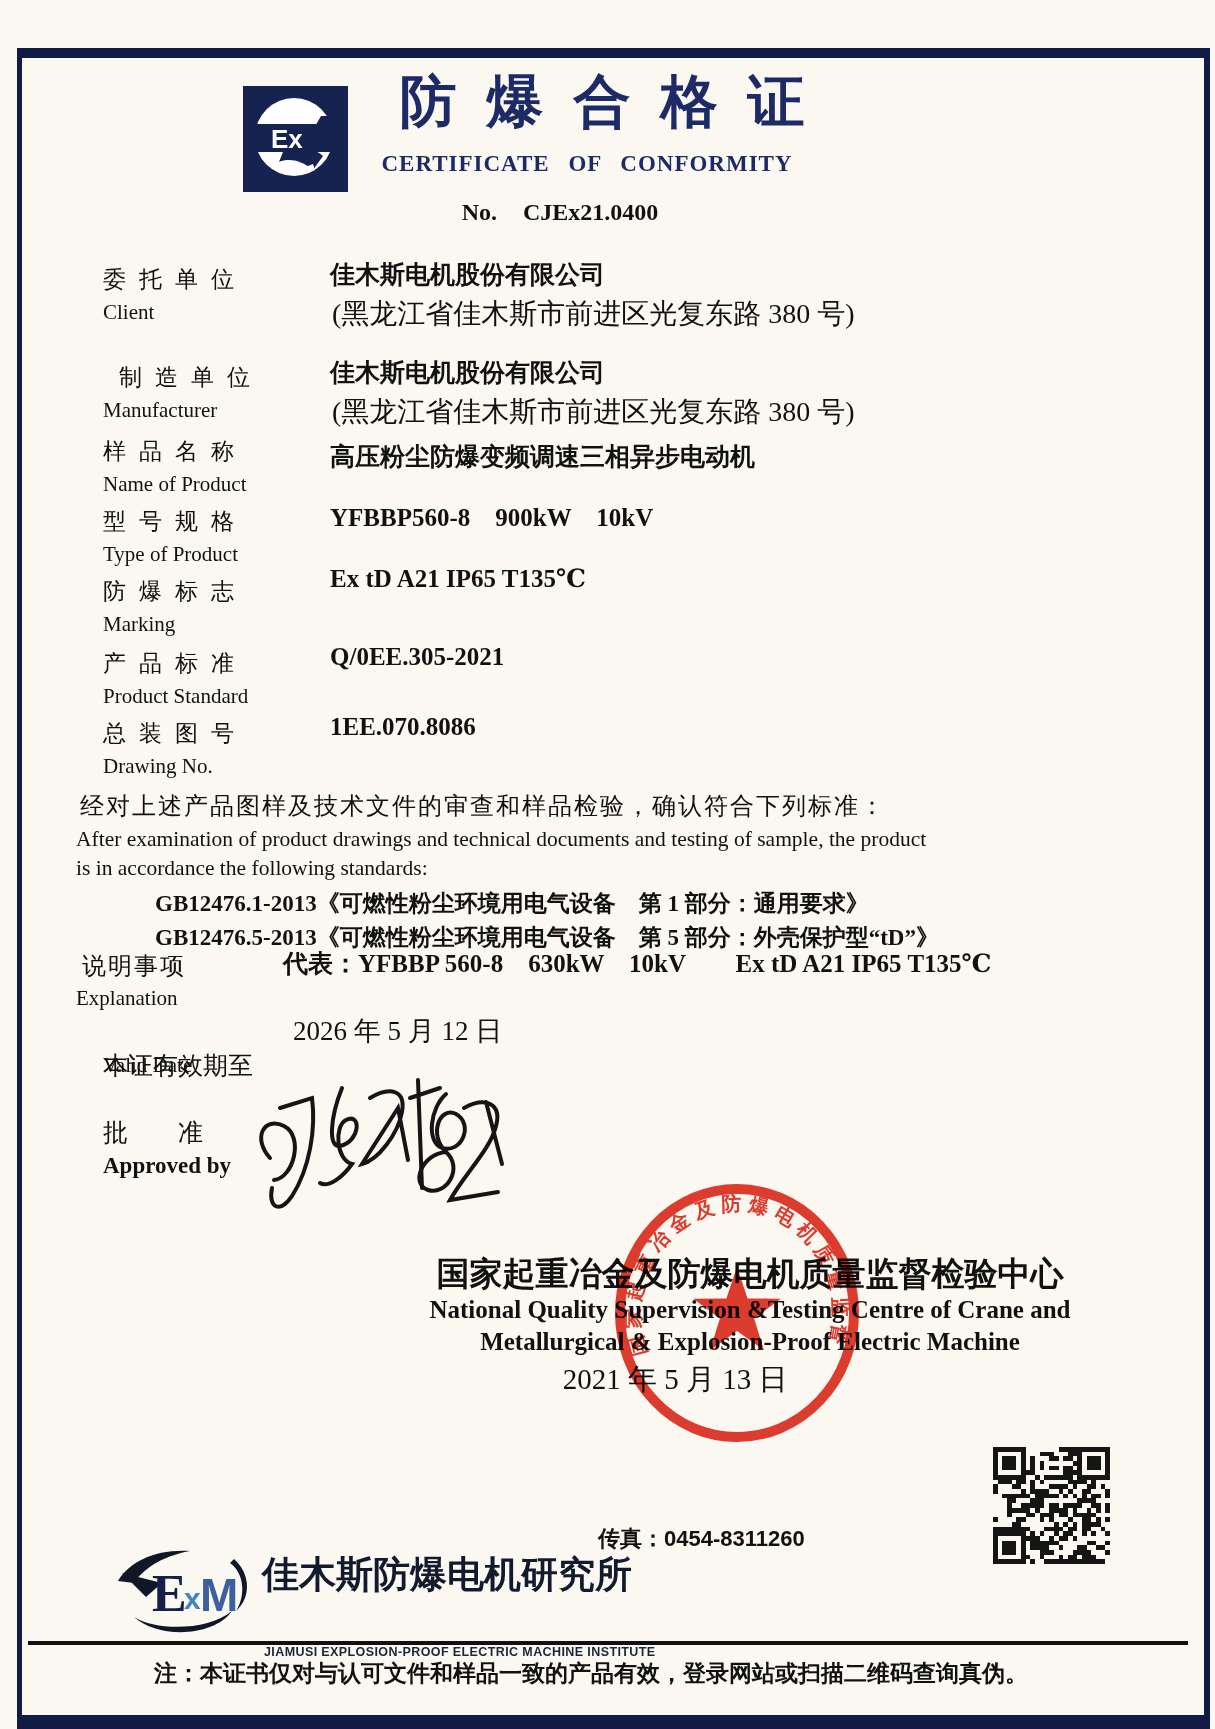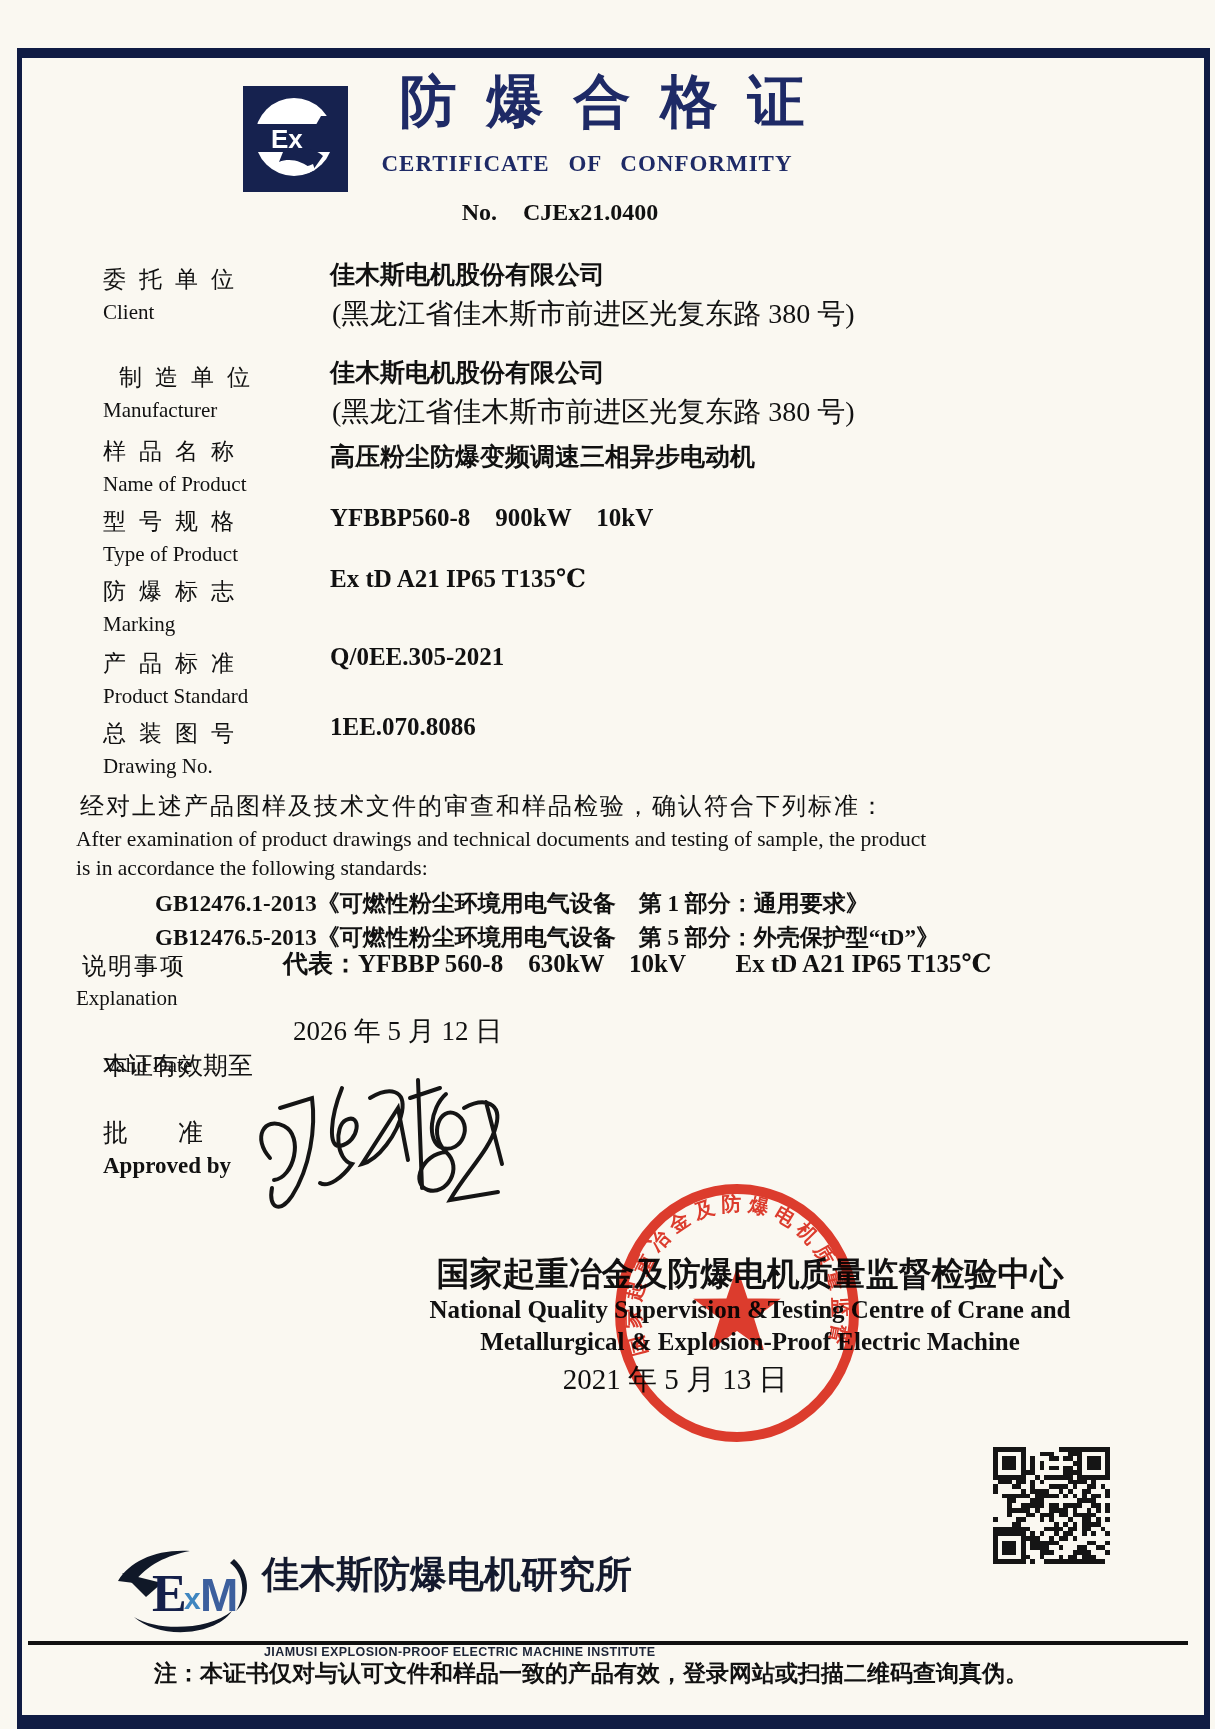--- a/index.html
+++ b/index.html
@@ -484,16 +484,17 @@
   <path d="M18,72 C40,86 92,86 116,66 C98,92 42,94 18,72 Z" fill="#101828"></path>
   <path d="M118,14 C134,28 136,52 120,66 C130,50 128,28 114,18 Z" fill="#101828"></path>
   <text x="36" y="66" font-size="52" font-weight="bold" fill="#15204a" font-family="Liberation Serif, DejaVu Serif, serif">E</text>
   <text x="68" y="64" font-size="30" font-weight="bold" fill="#3f86c0" font-family="Liberation Sans, DejaVu Sans, sans-serif">x</text>
   <text x="84" y="66" font-size="46" font-weight="bold" fill="#3c5f9d" font-family="Liberation Sans, DejaVu Sans, sans-serif">M</text>
 </svg>
 <div class="abs inst-cn">佳木斯防爆电机研究所</div>
 <div class="abs inst-en">JIAMUSI EXPLOSION-PROOF ELECTRIC MACHINE INSTITUTE</div>
 
 <div class="abs contact">
+  <div>传真：0454-8311260</div>
 </div>
 
 <div class="abs sep-line"></div>
 <div class="abs note">注：本证书仅对与认可文件和样品一致的产品有效，登录网站或扫描二维码查询真伪。</div>
 
 </body></html>

